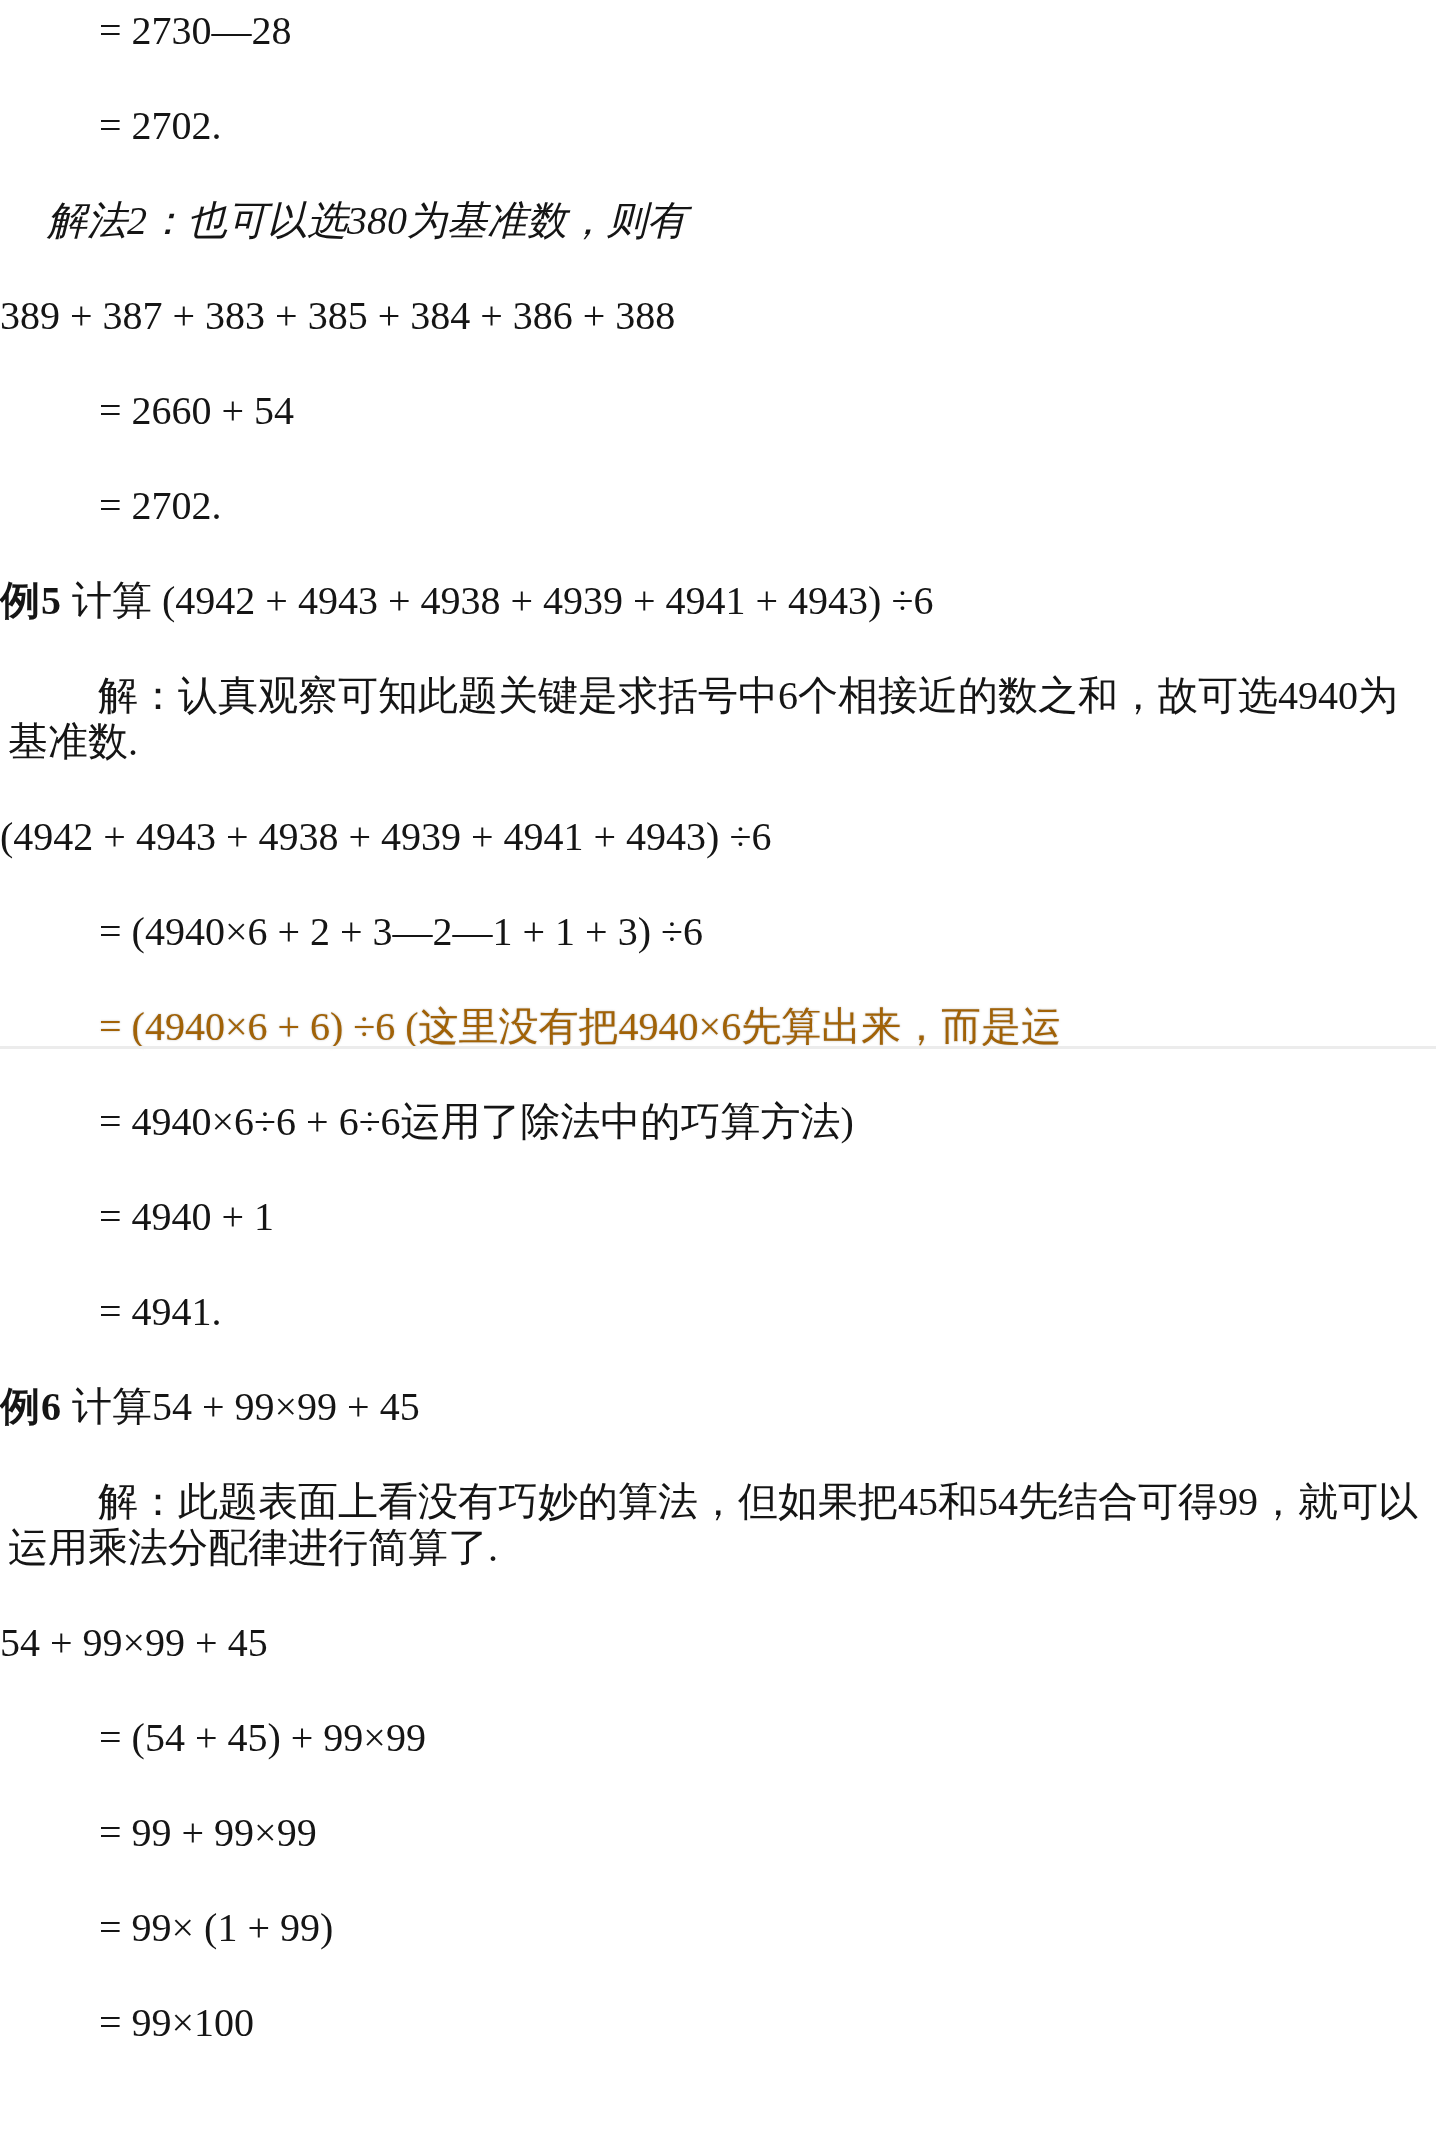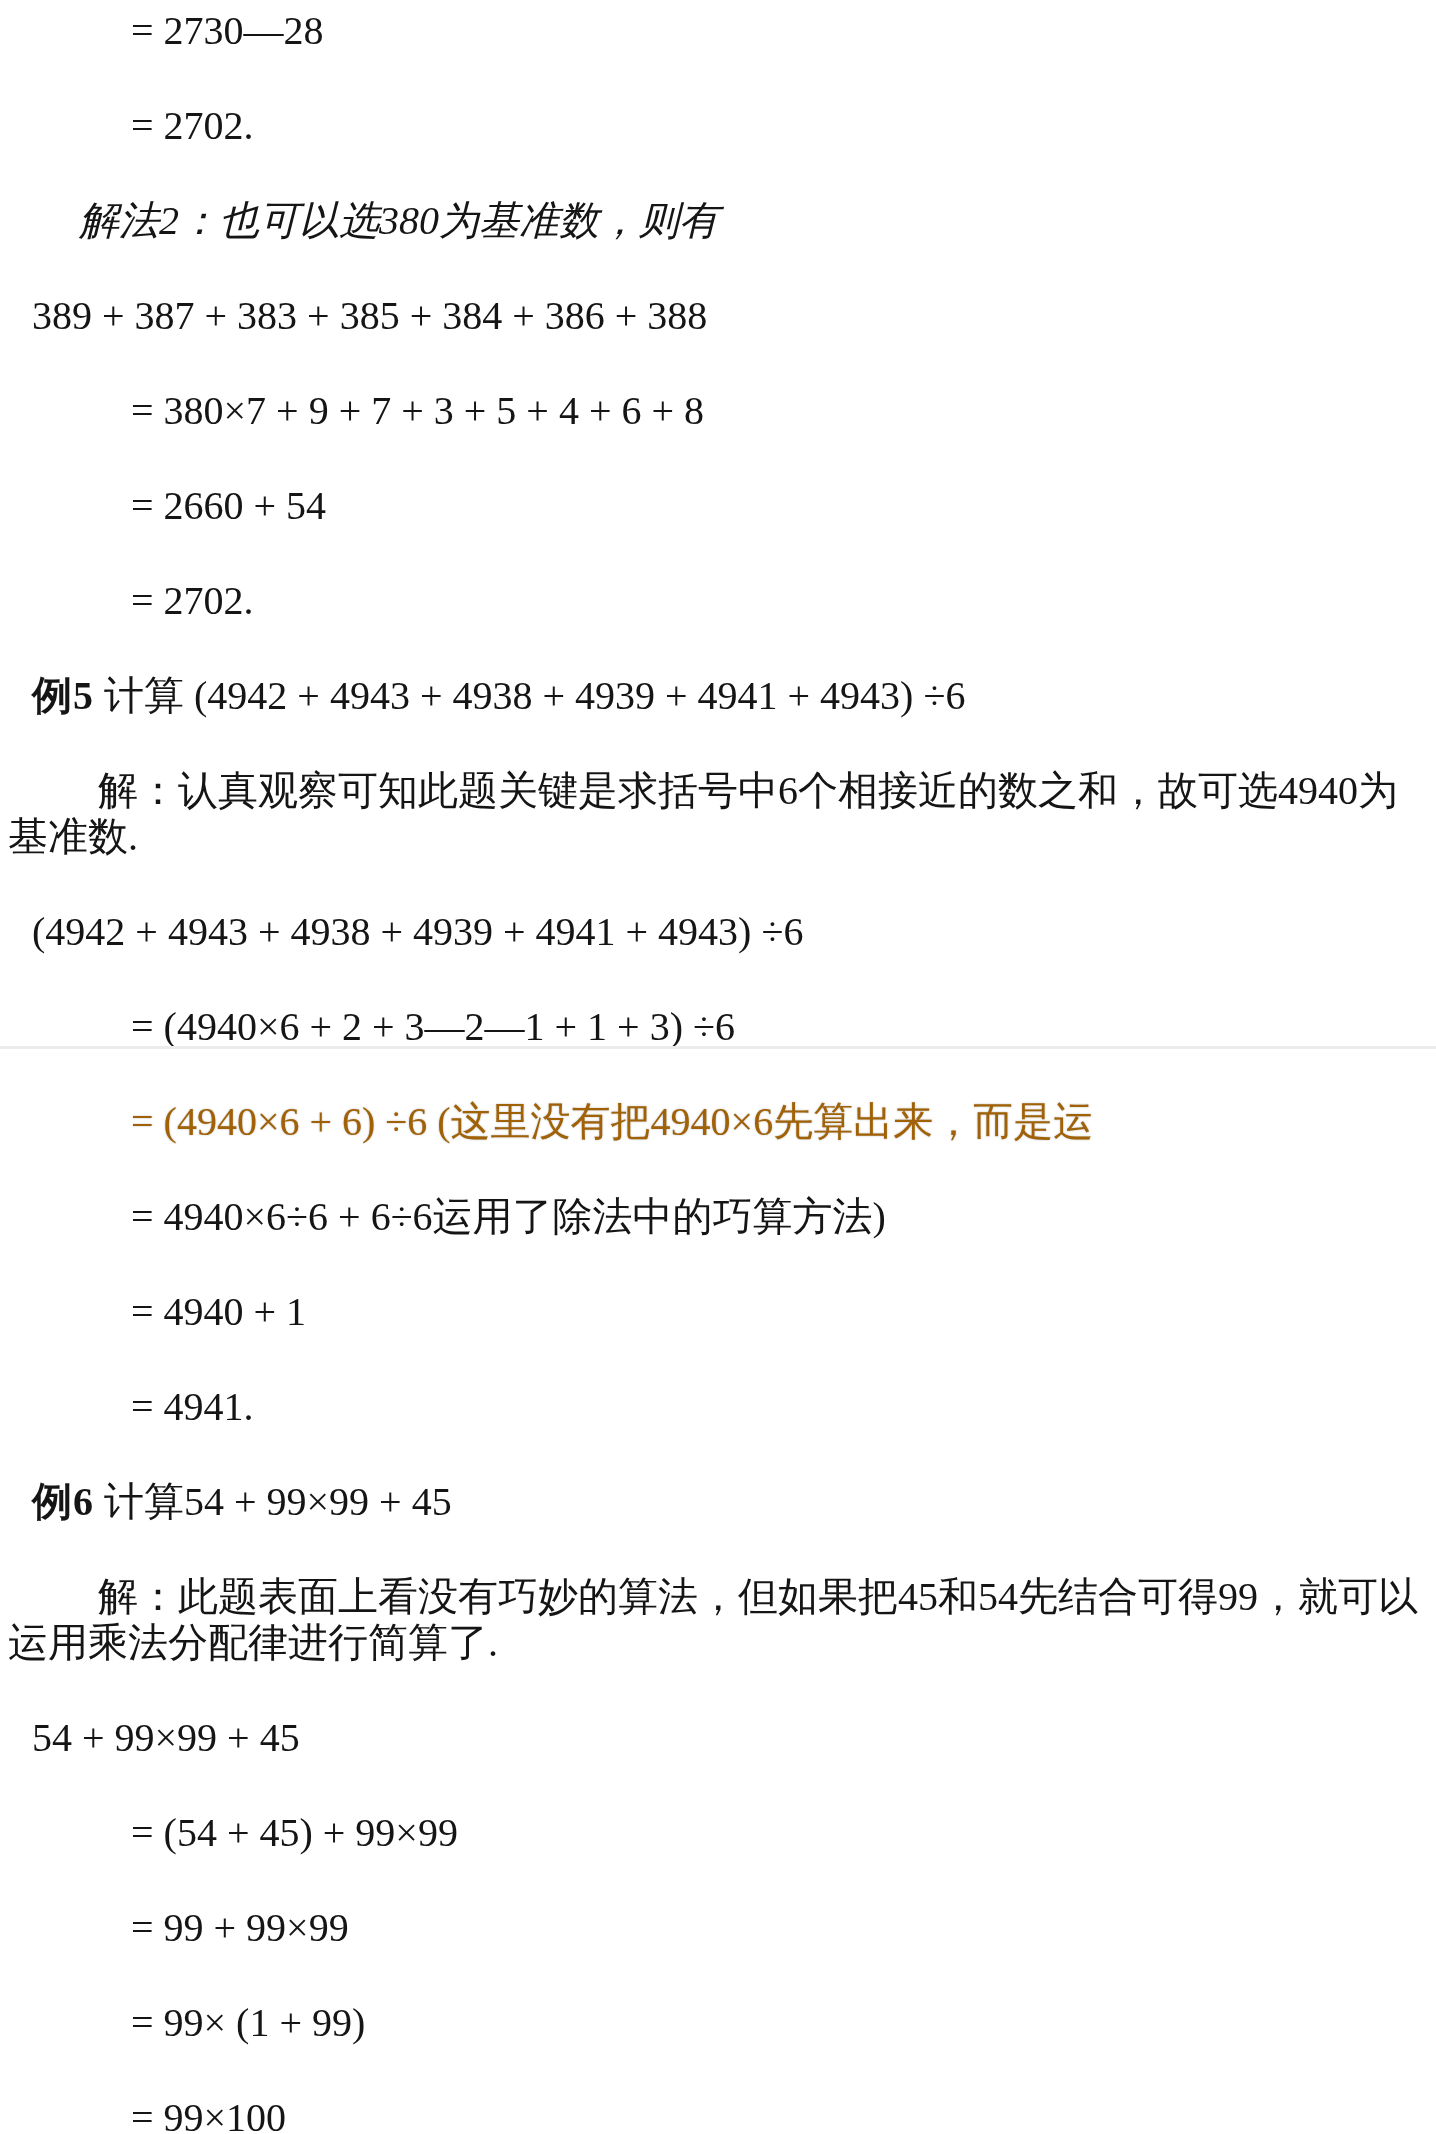--- a/index.html
+++ b/index.html
@@ -16,21 +16,20 @@
     position: absolute;
     left: 0; top: 0; right: 0;
     padding-top: 8px;
   }
   .line {
     font-size: 40px;
     height: 46px;
     line-height: 46px;
     margin-bottom: 49px;
     white-space: pre;
-    margin-left: 32px;
   }
   .equation   { padding-left: 99px; }
   .expression { }
   .statement  { padding-left: 47px; font-style: italic; }
   .example    { }
   .example .bold-prefix { font-weight: bold; letter-spacing: 1px; }
   .paragraph {
     font-size: 40px;
     line-height: 46px;
     margin-bottom: 49px;
@@ -53,21 +52,20 @@
   }
 </style>
 </head>
 <body style="background: rgb(255, 255, 255); color: rgb(21, 21, 21);">
 
 <div id="doc">
     <div class="line equation"><span class="line-text">= 2730—28</span></div>
     <div class="line equation"><span class="line-text">= 2702.</span></div>
     <div class="line statement"><span class="line-text">解法2：也可以选380为基准数，则有</span></div>
     <div class="line expression"><span class="line-text">389 + 387 + 383 + 385 + 384 + 386 + 388</span></div>
-    <div class="line equation"><span class="line-text">= 380×7 + 9 + 7 + 3 + 5 + 4 + 6 + 8</span></div>
     <div class="line equation"><span class="line-text">= 2660 + 54</span></div>
     <div class="line equation"><span class="line-text">= 2702.</span></div>
     <div class="line example"><span class="bold-prefix">例5</span><span class="line-text"> 计算 (4942 + 4943 + 4938 + 4939 + 4941 + 4943) ÷6</span></div>
     <div class="paragraph"><span class="line-text">解：认真观察可知此题关键是求括号中6个相接近的数之和，故可选4940为基准数.</span></div>
     <div class="line expression"><span class="line-text">(4942 + 4943 + 4938 + 4939 + 4941 + 4943) ÷6</span></div>
     <div class="line equation"><span class="line-text">= (4940×6 + 2 + 3—2—1 + 1 + 3) ÷6</span></div>
     <div class="line equation faded"><span class="line-text">= (4940×6 + 6) ÷6 (这里没有把4940×6先算出来，而是运</span></div>
     <div class="line equation"><span class="line-text">= 4940×6÷6 + 6÷6运用了除法中的巧算方法)</span></div>
     <div class="line equation"><span class="line-text">= 4940 + 1</span></div>
     <div class="line equation"><span class="line-text">= 4941.</span></div>

